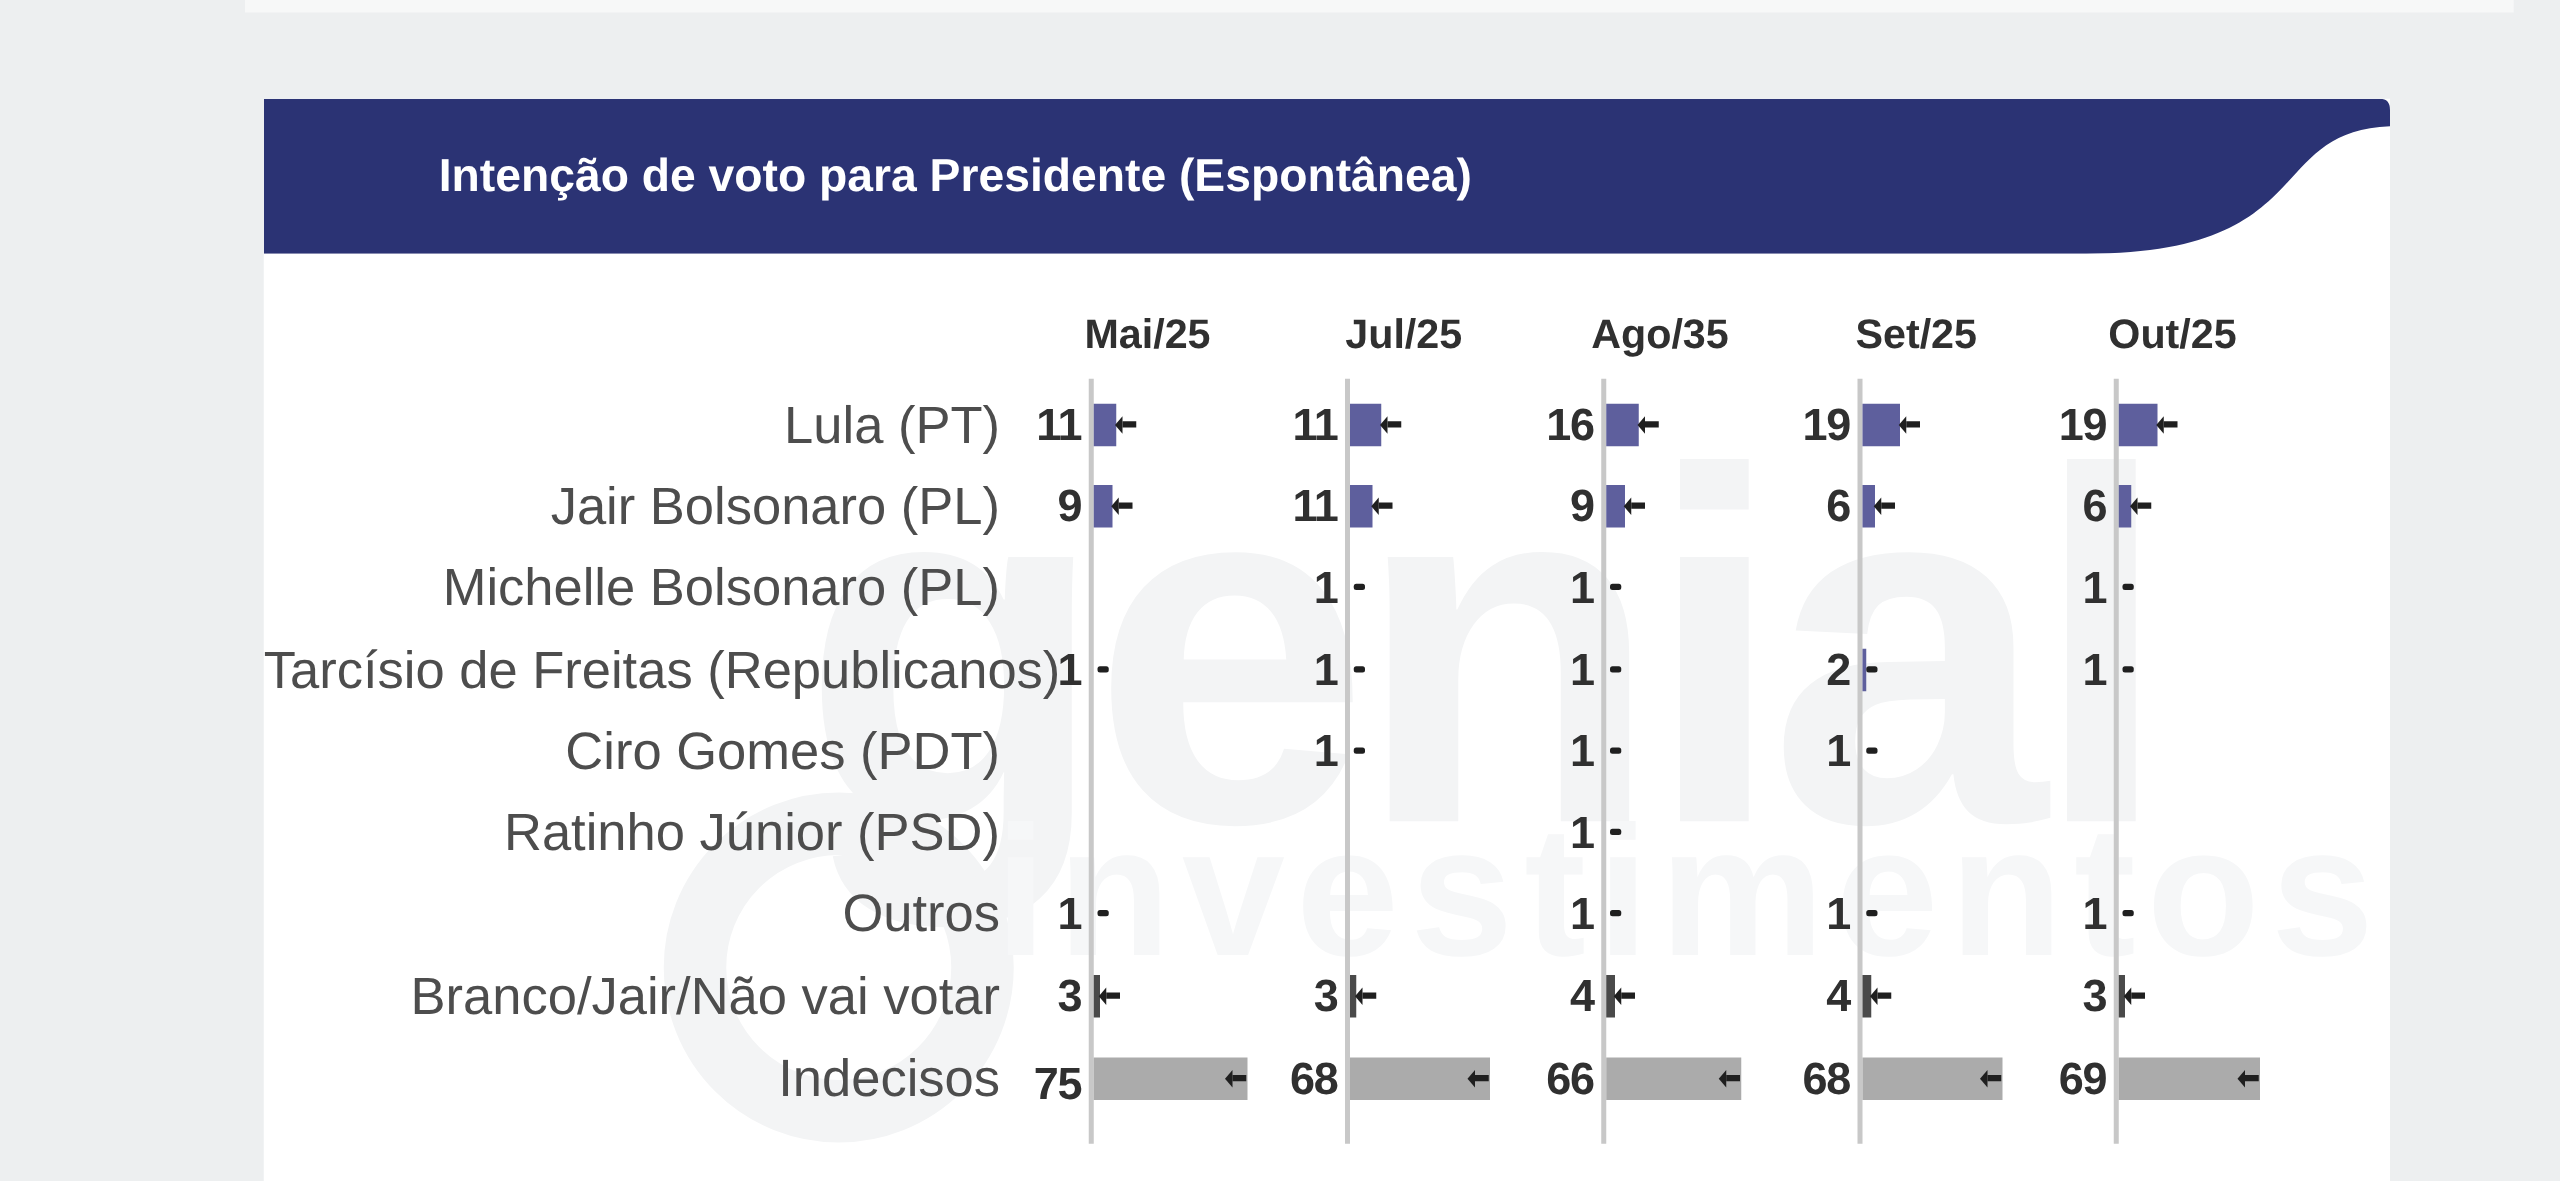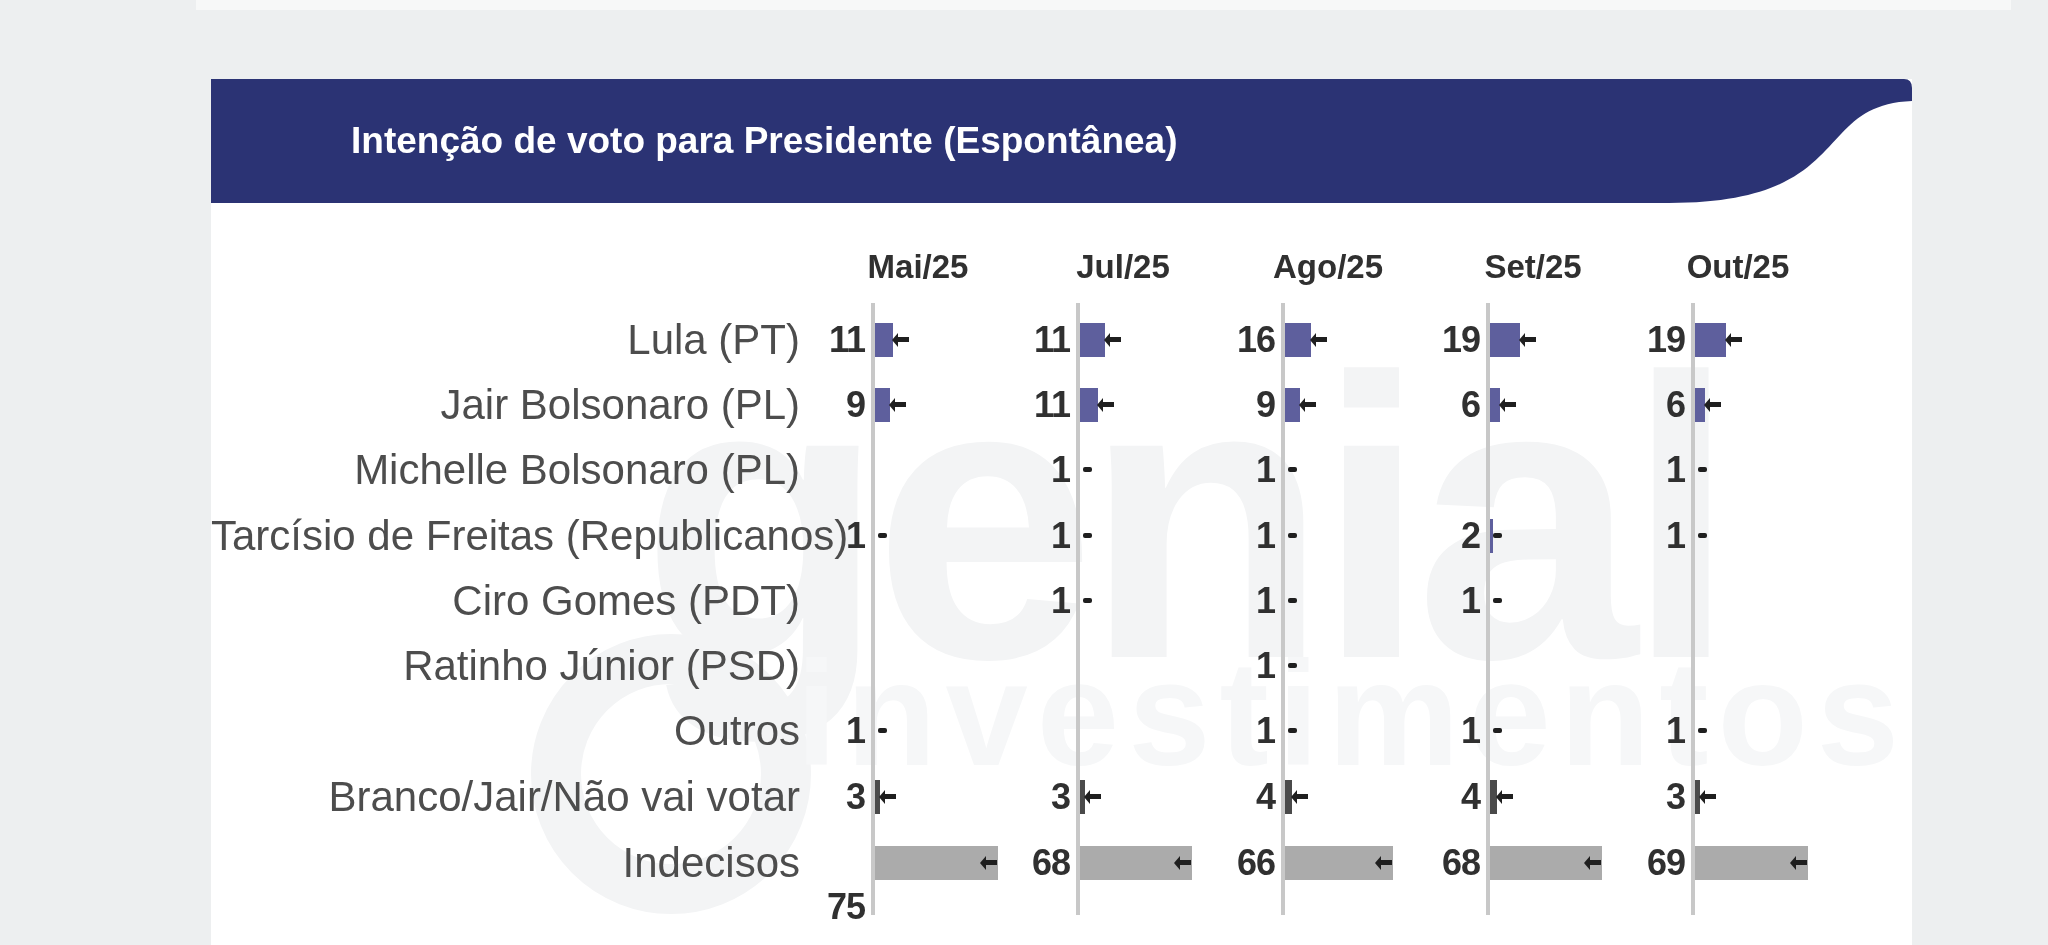--- a/index.html
+++ b/index.html
@@ -82,21 +82,21 @@
       <path d="M0 0 H1693 Q1701 0 1701 9 V22 C1600 26 1645 124 1458 124 H0 Z"></path>
     </svg>
   </div>
   <div id="chart-title">Intenção de voto para Presidente (Espontânea)</div>
 
   <div id="chart-area">
       <div class="month" style="left: 597px; top: 168px;">Mai/25</div>
       <div class="axis" style="left: 660px; top: 224px;"></div>
       <div class="month" style="left: 802px; top: 168px;">Jul/25</div>
       <div class="axis" style="left: 865px; top: 224px;"></div>
-      <div class="month" style="left: 1007px; top: 168px;">Ago/25</div>
+      <div class="month" style="left: 1007px; top: 168px;">Ago/35</div>
       <div class="axis" style="left: 1070px; top: 224px;"></div>
       <div class="month" style="left: 1212px; top: 168px;">Set/25</div>
       <div class="axis" style="left: 1275px; top: 224px;"></div>
       <div class="month" style="left: 1417px; top: 168px;">Out/25</div>
       <div class="axis" style="left: 1480px; top: 224px;"></div>
       <div class="cat" style="top: 241px;">Lula (PT)</div>
       <div class="cat" style="top: 306px;">Jair Bolsonaro (PL)</div>
       <div class="cat" style="top: 371px;">Michelle Bolsonaro (PL)</div>
       <div class="cat" style="top: 437px;">Tarcísio de Freitas (Republicanos)</div>
       <div class="cat" style="top: 502px;">Ciro Gomes (PDT)</div>
@@ -110,21 +110,21 @@
       <div class="val" style="left: 494px; top: 304px;">9</div>
       <div class="bar" style="left: 664px; top: 309px; width: 14.76px; background: rgb(94, 95, 157);"></div>
       <div class="mk" style="left: 683.76px; top: 323px;"></div>
       <div class="val" style="left: 494px; top: 435px;">1</div>
       <div class="dot" style="left: 667px; top: 454px;"></div>
       <div class="val" style="left: 494px; top: 630px;">1</div>
       <div class="dot" style="left: 667px; top: 649px;"></div>
       <div class="val" style="left: 494px; top: 696px;">3</div>
       <div class="bar" style="left: 664px; top: 701px; width: 4.92px; background: rgb(74, 74, 74);"></div>
       <div class="mk" style="left: 673.92px; top: 715px;"></div>
-      <div class="val" style="left: 494px; top: 806px;">75</div>
+      <div class="val" style="left: 494px; top: 766px;">75</div>
       <div class="bar" style="left: 664px; top: 767px; width: 123px; background: rgb(171, 171, 171);"></div>
       <div class="mk" style="left: 775px; top: 781px;"></div>
       <div class="val" style="left: 699px; top: 239px;">11</div>
       <div class="bar" style="left: 869px; top: 244px; width: 24.6px; background: rgb(94, 95, 157);"></div>
       <div class="mk" style="left: 898.6px; top: 258px;"></div>
       <div class="val" style="left: 699px; top: 304px;">11</div>
       <div class="bar" style="left: 869px; top: 309px; width: 18.04px; background: rgb(94, 95, 157);"></div>
       <div class="mk" style="left: 892.04px; top: 323px;"></div>
       <div class="val" style="left: 699px; top: 369px;">1</div>
       <div class="dot" style="left: 872px; top: 388px;"></div>

